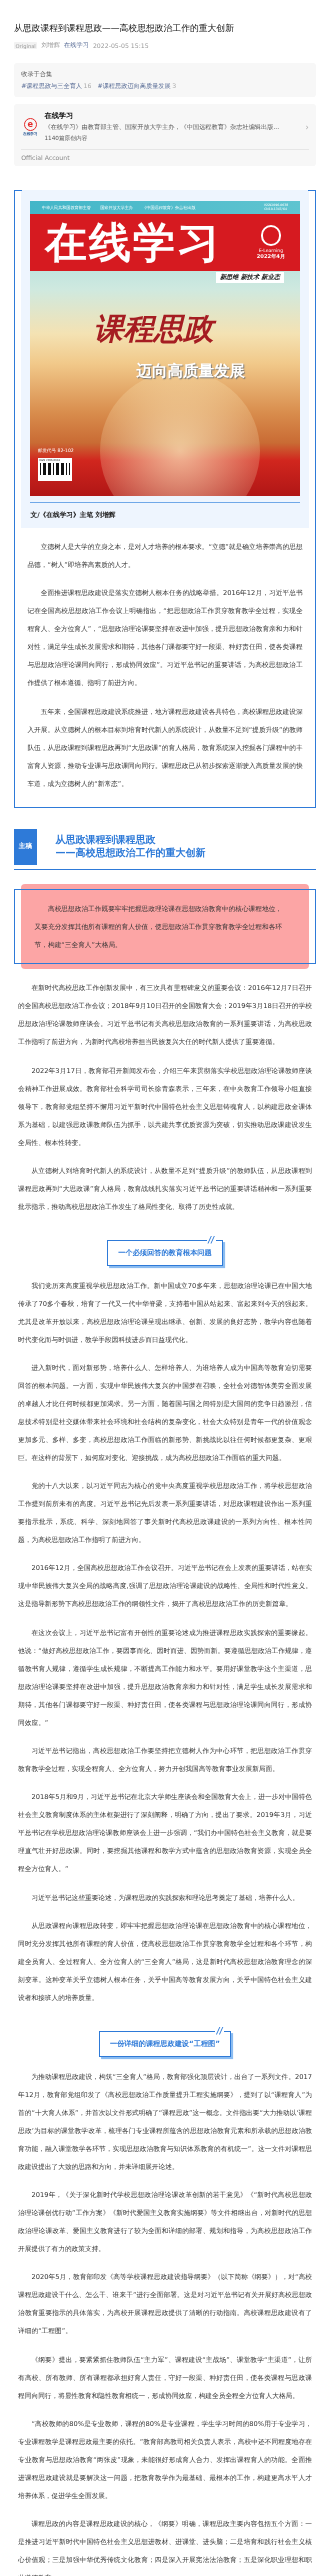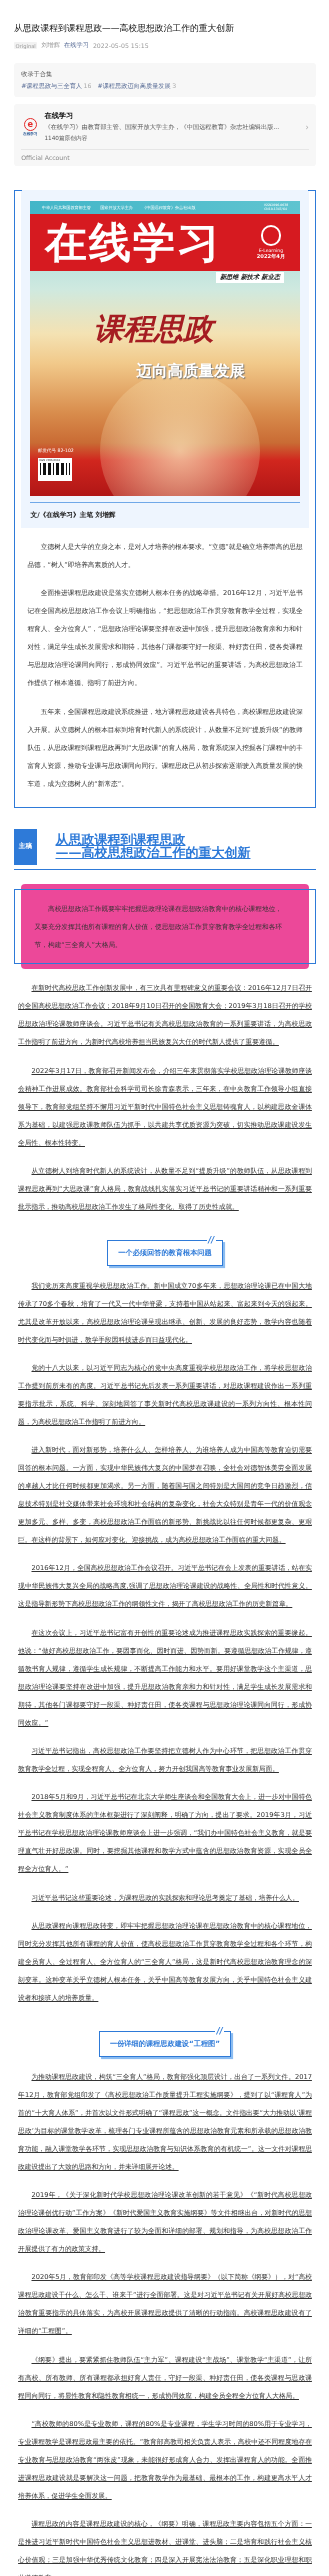--- a/index.html
+++ b/index.html
@@ -44,26 +44,26 @@
   .cover .postcode { position: absolute; bottom: 43px; left: 7.2px; color: #fff; font-size: 4.6px; }
   .cover .barcode { position: absolute; bottom: 15.5px; left: 7.2px; width: 34px; height: 23px; background: #fff; padding: 1.5px; font-size: 2.6px; color: #333; }
   .cover .barcode .bars { height: 12.4px; margin-top: 1px; background: repeating-linear-gradient(90deg,#111 0 0.5px,#fff 0.5px 1px,#111 1px 2.1px,#fff 2.1px 2.6px); }
   .cover-rule { border-top: 0.5px solid #6fa8e8; margin-top: 6.2px; }
   .byline { font-size: 6.7px; font-weight: bold; color: #222; margin-top: 8.2px; }
   .intro-box .para { padding: 0 12.4px; }
   .para { font-size: 6.7px; line-height: 18px; color: #333; text-indent: 2em; margin-top: 10.3px; text-align: justify; }
 
   .main-head { display: flex; align-items: center; margin-top: 20.6px; border-bottom: 0.5px solid #2e7ad8; padding-bottom: 4.1px; }
   .main-head .badge { background: #2e7ad8; color: #fff; font-weight: bold; font-size: 6.7px; width: 23px; height: 36px; display: flex; align-items: center; justify-content: center; }
-  .main-head .htxt { margin-left: 18.5px; color: #2e7ad8; font-size: 13px; font-weight: bold; line-height: 12.4px; text-decoration: underline; }
+  .main-head .htxt { margin-left: 18.5px; color: #2e7ad8; font-size: 10px; font-weight: bold; line-height: 12.4px; }
   .summary { margin: 14.4px 0 0; position: relative; }
-  .summary .bg { background: #ec4899; margin: 0 7.2px; padding: 15.5px 20.6px 15.5px 13.4px; border-radius: 4.1px; }
+  .summary .bg { background: #fca5a5; margin: 0 7.2px; padding: 15.5px 20.6px 15.5px 13.4px; border-radius: 4.1px; }
   .summary .frame { position: absolute; left: 0; right: 0; top: 5.2px; bottom: 5.2px; border: 0.5px solid #2e7ad8; pointer-events: none; }
   .summary .txt { font-size: 6.7px; line-height: 18px; color: #333; text-indent: 2em; }
-  .body .para { padding: 0 4.1px; text-decoration: underline; }
+  .body .para { padding: 0 4.1px; }
 
   .sec-head { display: flex; justify-content: center; margin: 24px 0 5.2px; }
   .sec-head .box { position: relative; border: 0.5px solid #2e7ad8; background: #fff; padding: 7.2px 10.3px; color: #2e7ad8; font-weight: bold; font-size: 7.2px; box-shadow: 2.1px 2.1px 0 #8bbcf0; }
   .sec-head .slash { position: absolute; right: 6.2px; top: -6.2px; background: #fff; color: #2e7ad8; font-weight: bold; font-size: 8.2px; font-style: italic; padding: 0 1.5px; }
 </style>
 </head>
 <body>
 
 <div class="page">
 
@@ -151,22 +151,22 @@
 
   <div class="body">
     <p class="para">在新时代高校思政工作创新发展中，有三次具有里程碑意义的重要会议：2016年12月7日召开的全国高校思想政治工作会议；2018年9月10日召开的全国教育大会；2019年3月18日召开的学校思想政治理论课教师座谈会。习近平总书记有关高校思想政治教育的一系列重要讲话，为高校思政工作指明了前进方向，为新时代高校培养担当民族复兴大任的时代新人提供了重要遵循。</p>
     <p class="para">2022年3月17日，教育部召开新闻发布会，介绍三年来贯彻落实学校思想政治理论课教师座谈会精神工作进展成效。教育部社会科学司司长徐青森表示，三年来，在中央教育工作领导小组直接领导下，教育部党组坚持不懈用习近平新时代中国特色社会主义思想铸魂育人，以构建思政金课体系为基础，以建强思政课教师队伍为抓手，以共建共享优质资源为突破，切实推动思政课建设发生全局性、根本性转变。</p>
     <p class="para">从立德树人到培育时代新人的系统设计，从数量不足到“提质升级”的教师队伍，从思政课程到课程思政再到“大思政课”育人格局，教育战线扎实落实习近平总书记的重要讲话精神和一系列重要批示指示，推动高校思想政治工作发生了格局性变化、取得了历史性成就。</p>
 
     <div class="sec-head">
         <div class="box"><span class="slash">//</span><span>一个必须回答的教育根本问题</span></div>
       </div>
     <p class="para">我们党历来高度重视学校思想政治工作。新中国成立70多年来，思想政治理论课已在中国大地传承了70多个春秋，培育了一代又一代中华脊梁，支持着中国从站起来、富起来到今天的强起来。尤其是改革开放以来，高校思想政治理论课呈现出继承、创新、发展的良好态势，教学内容也随着时代变化而与时俱进，教学手段因科技进步而日益现代化。</p>
+    <p class="para">进入新时代，面对新形势，培养什么人、怎样培养人、为谁培养人成为中国高等教育迫切需要回答的根本问题。一方面，实现中华民族伟大复兴的中国梦在召唤，全社会对德智体美劳全面发展的卓越人才比任何时候都更加渴求。另一方面，随着国与国之间特别是大国间的竞争日趋激烈，信息技术特别是社交媒体带来社会环境和社会结构的复杂变化，社会大众特别是青年一代的价值观念更加多元、多样、多变，高校思想政治工作面临的新形势、新挑战比以往任何时候都更复杂、更艰巨。在这样的背景下，如何应对变化、迎接挑战，成为高校思想政治工作面临的重大问题。</p>
     <p class="para">党的十八大以来，以习近平同志为核心的党中央高度重视学校思想政治工作，将学校思想政治工作提到前所未有的高度。习近平总书记先后发表一系列重要讲话，对思政课程建设作出一系列重要指示批示，系统、科学、深刻地回答了事关新时代高校思政课建设的一系列方向性、根本性问题，为高校思想政治工作指明了前进方向。</p>
-    <p class="para">进入新时代，面对新形势，培养什么人、怎样培养人、为谁培养人成为中国高等教育迫切需要回答的根本问题。一方面，实现中华民族伟大复兴的中国梦在召唤，全社会对德智体美劳全面发展的卓越人才比任何时候都更加渴求。另一方面，随着国与国之间特别是大国间的竞争日趋激烈，信息技术特别是社交媒体带来社会环境和社会结构的复杂变化，社会大众特别是青年一代的价值观念更加多元、多样、多变，高校思想政治工作面临的新形势、新挑战比以往任何时候都更复杂、更艰巨。在这样的背景下，如何应对变化、迎接挑战，成为高校思想政治工作面临的重大问题。</p>
     <p class="para">2016年12月，全国高校思想政治工作会议召开。习近平总书记在会上发表的重要讲话，站在实现中华民族伟大复兴全局的战略高度,强调了思想政治理论课建设的战略性、全局性和时代性意义。这是指导新形势下高校思想政治工作的纲领性文件，揭开了高校思想政治工作的历史新篇章。</p>
     <p class="para">在这次会议上，习近平总书记富有开创性的重要论述成为推进课程思政实践探索的重要缘起。他说：“做好高校思想政治工作，要因事而化、因时而进、因势而新。要遵循思想政治工作规律，遵循教书育人规律，遵循学生成长规律，不断提高工作能力和水平。要用好课堂教学这个主渠道，思想政治理论课要坚持在改进中加强，提升思想政治教育亲和力和针对性，满足学生成长发展需求和期待，其他各门课都要守好一段渠、种好责任田，使各类课程与思想政治理论课同向同行，形成协同效应。”</p>
     <p class="para">习近平总书记指出，高校思想政治工作要坚持把立德树人作为中心环节，把思想政治工作贯穿教育教学全过程，实现全程育人、全方位育人，努力开创我国高等教育事业发展新局面。</p>
     <p class="para">2018年5月和9月，习近平总书记在北京大学师生座谈会和全国教育大会上，进一步对中国特色社会主义教育制度体系的主体框架进行了深刻阐释，明确了方向，提出了要求。2019年3月，习近平总书记在学校思想政治理论课教师座谈会上进一步强调，“我们办中国特色社会主义教育，就是要理直气壮开好思政课。同时，要挖掘其他课程和教学方式中蕴含的思想政治教育资源，实现全员全程全方位育人。”</p>
     <p class="para">习近平总书记这些重要论述，为课程思政的实践探索和理论思考奠定了基础，培养什么人。</p>
     <p class="para">从思政课程向课程思政转变，即牢牢把握思想政治理论课在思想政治教育中的核心课程地位，同时充分发挥其他所有课程的育人价值，使高校思想政治工作贯穿教育教学全过程和各个环节，构建全员育人、全过程育人、全方位育人的“三全育人”格局，这是新时代高校思想政治教育理念的深刻变革。这种变革关乎立德树人根本任务，关乎中国高等教育发展方向，关乎中国特色社会主义建设者和接班人的培养质量。</p>
 
     <div class="sec-head">
         <div class="box"><span class="slash">//</span><span>一份详细的课程思政建设“工程图”</span></div>
       </div>

